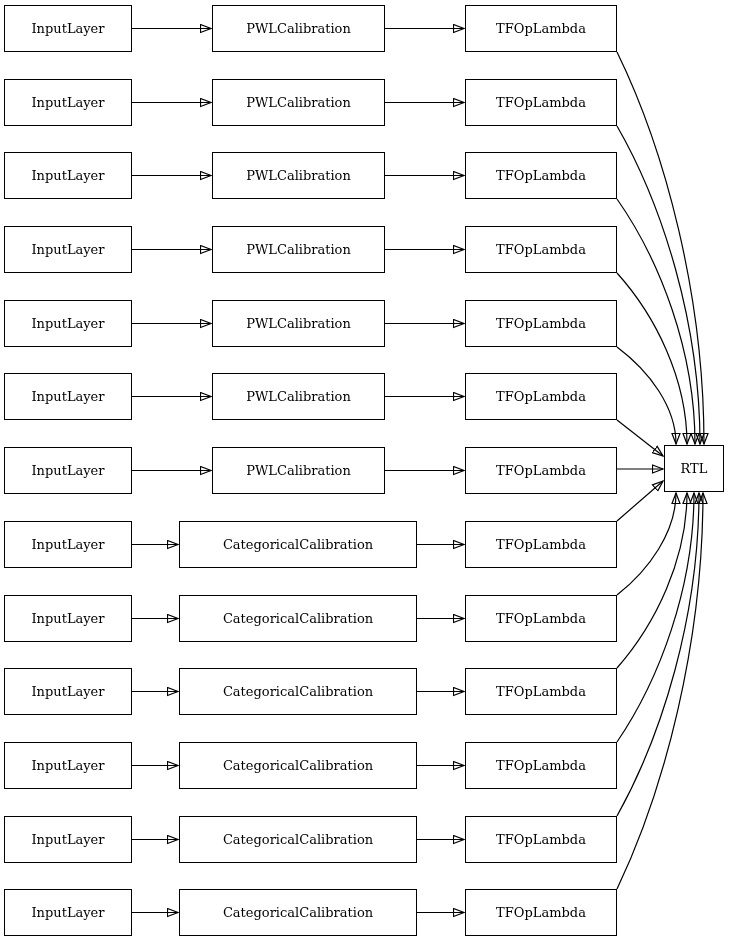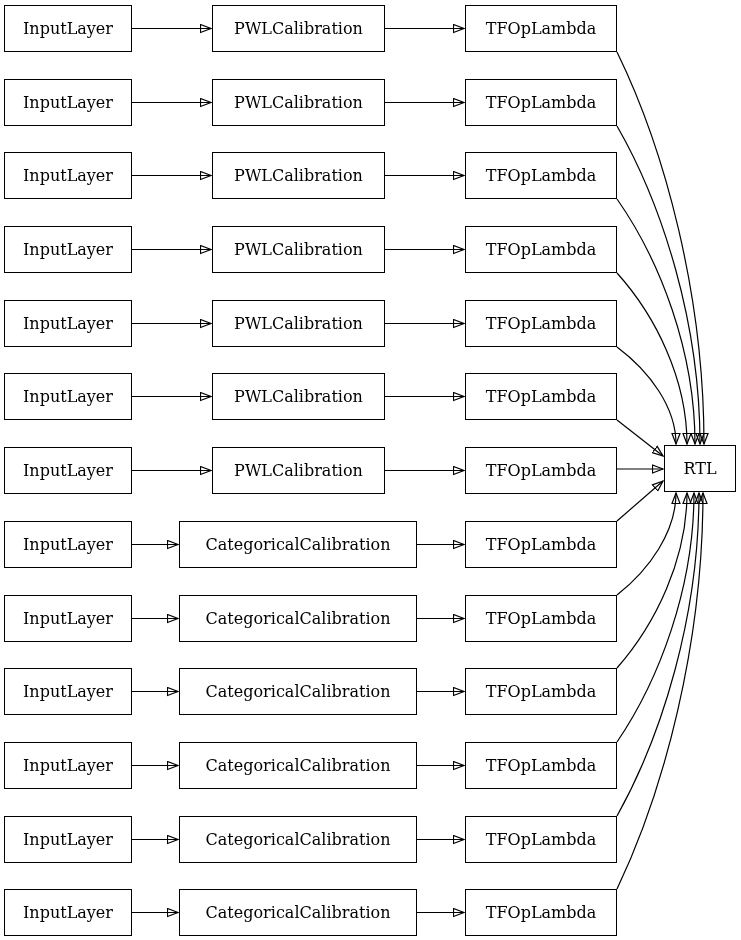--- a/index.html
+++ b/index.html
@@ -28,21 +28,21 @@
   }
   .node {
     position: absolute;
     box-sizing: border-box;
     border: 1.4px solid var(--border, #000000);
     background: var(--fill, #ffffff);
     color: var(--text, #000000);
     display: flex;
     align-items: center;
     justify-content: center;
-    font-size: 16px;
+    font-size: 13px;
     line-height: 1;
     white-space: nowrap;
   }
 </style>
 </head>
 <body>
 
 <div class="diagram" id="diagram">
   <svg class="edge-layer" id="edge-layer" viewBox="0 0 741 940" xmlns="http://www.w3.org/2000/svg">
     <defs>
@@ -125,15 +125,15 @@
       <div class="node" style="left: 465px; top: 668px; width: 152px; height: 47px;">TFOpLambda</div>
       <div class="node" style="left: 4px; top: 742px; width: 128px; height: 47px;">InputLayer</div>
       <div class="node" style="left: 179px; top: 742px; width: 238px; height: 47px;">CategoricalCalibration</div>
       <div class="node" style="left: 465px; top: 742px; width: 152px; height: 47px;">TFOpLambda</div>
       <div class="node" style="left: 4px; top: 816px; width: 128px; height: 47px;">InputLayer</div>
       <div class="node" style="left: 179px; top: 816px; width: 238px; height: 47px;">CategoricalCalibration</div>
       <div class="node" style="left: 465px; top: 816px; width: 152px; height: 47px;">TFOpLambda</div>
       <div class="node" style="left: 4px; top: 889px; width: 128px; height: 47px;">InputLayer</div>
       <div class="node" style="left: 179px; top: 889px; width: 238px; height: 47px;">CategoricalCalibration</div>
       <div class="node" style="left: 465px; top: 889px; width: 152px; height: 47px;">TFOpLambda</div>
-      <div class="node" style="left: 664px; top: 445px; width: 72px; height: 47px;">RTL</div>
+      <div class="node" style="left: 664px; top: 445px; width: 60px; height: 47px;">RTL</div>
     </div>
 </div>
 
 </body></html>

